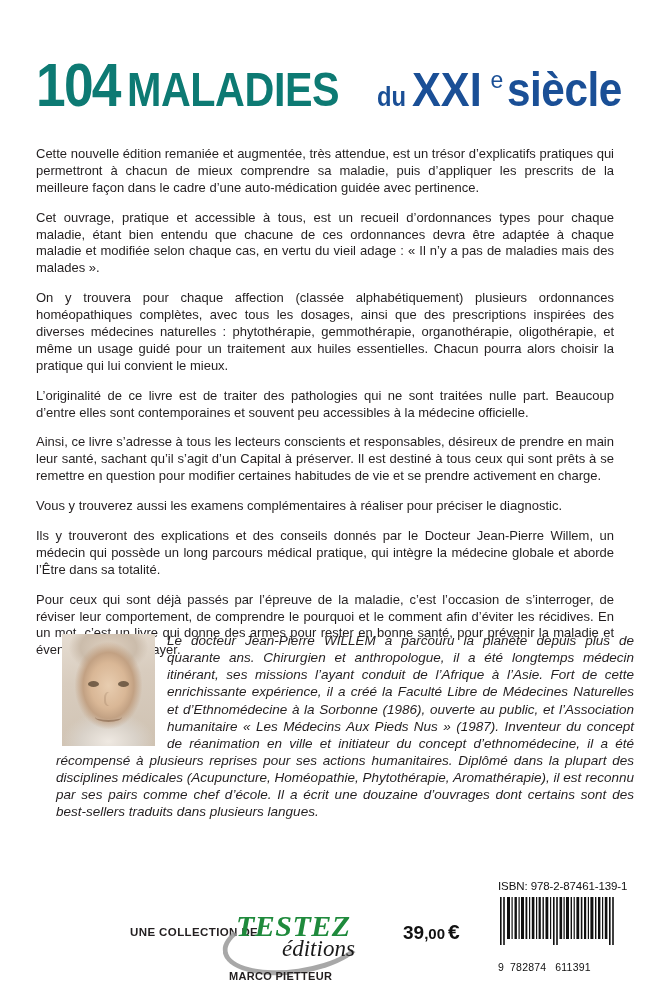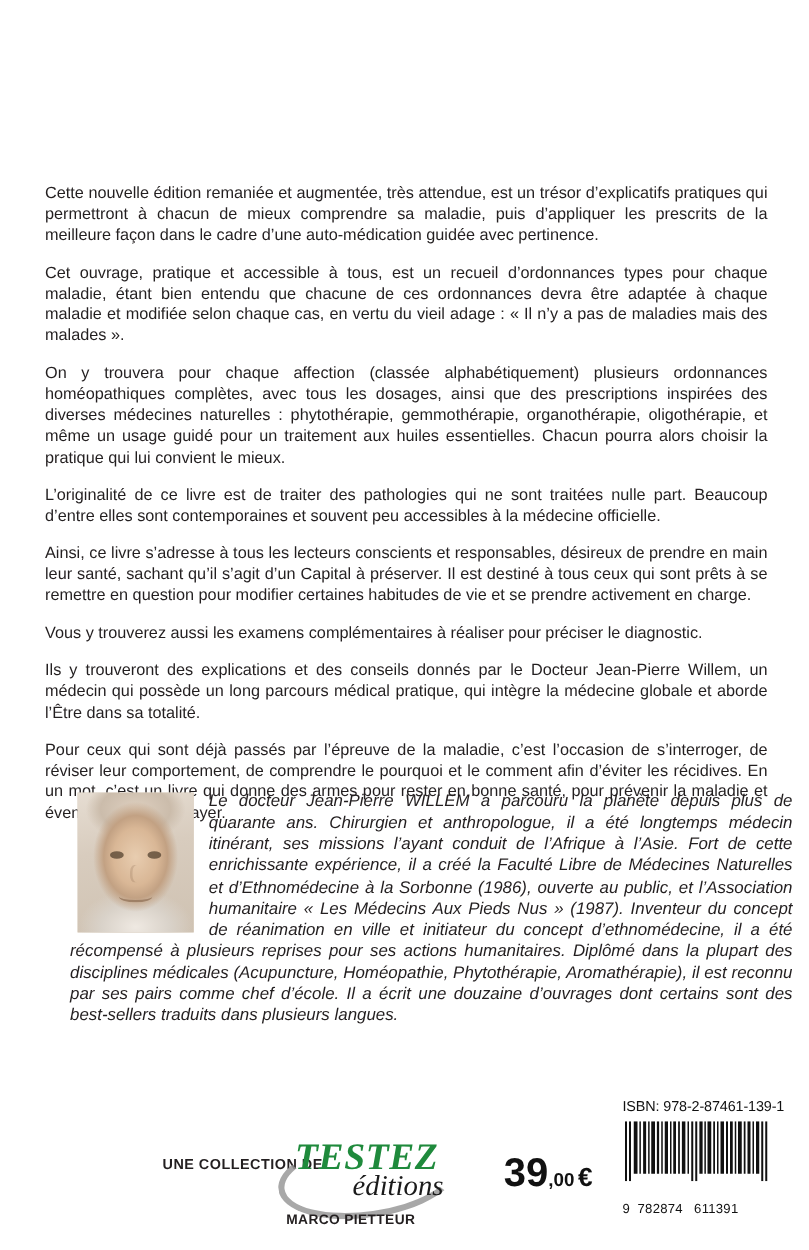--- a/index.html
+++ b/index.html
@@ -283,21 +283,21 @@
 
   .price {
     position: absolute;
     left: 403px;
     top: 40px;
     font-family: "Liberation Sans", sans-serif;
     font-weight: bold;
     color: #111111;
     white-space: nowrap;
   }
-  .price .p-int { font-size: 32px; }
+  .price .p-int { font-size: 19px; }
   .price .p-dec { font-size: 15px; }
   .price .p-cur { font-size: 21px; margin-left: 3px; }
 
   .isbn-block {
     position: absolute;
     left: 498px;
     top: 0px;
     width: 132px;
   }
   .isbn-text {
@@ -322,20 +322,23 @@
     white-space: nowrap;
   }
   .barcode-digits .bd-lead { margin-right: 6px; }
   .barcode-digits .bd-gap { margin-left: 9px; }
 </style>
 </head>
 <body>
 
 <div class="page">
 
+  <div class="title-block">
+    <span class="t-num" style="color:#0d7a73">104</span><span class="t-maladies" style="color:#0d7a73">MALADIES</span><span class="t-du" style="color:#1a4f96">du</span><span class="t-xxi" style="color:#1a4f96">XXI</span><span class="t-e" style="color:#1a4f96">e</span><span class="t-siecle" style="color:#1a4f96">siècle</span>
+  </div>
 
   <div class="blurb">
     <p>Cette nouvelle édition remaniée et augmentée, très attendue, est un trésor d’explicatifs pratiques qui permettront à chacun de mieux comprendre sa maladie, puis d’appliquer les prescrits de la meilleure façon dans le cadre d’une auto-médication guidée avec pertinence.</p>
     <p>Cet ouvrage, pratique et accessible à tous, est un recueil d’ordonnances types pour chaque maladie, étant bien entendu que chacune de ces ordonnances devra être adaptée à chaque maladie et modifiée selon chaque cas, en vertu du vieil adage : « Il n’y a pas de maladies mais des malades ».</p>
     <p>On y trouvera pour chaque affection (classée alphabétiquement) plusieurs ordonnances homéopathiques complètes, avec tous les dosages, ainsi que des prescriptions inspirées des diverses médecines naturelles : phytothérapie, gemmothérapie, organothérapie, oligothérapie, et même un usage guidé pour un traitement aux huiles essentielles. Chacun pourra alors choisir la pratique qui lui convient le mieux.</p>
     <p>L’originalité de ce livre est de traiter des pathologies qui ne sont traitées nulle part. Beaucoup d’entre elles sont contemporaines et souvent peu accessibles à la médecine officielle.</p>
     <p>Ainsi, ce livre s’adresse à tous les lecteurs conscients et responsables, désireux de prendre en main leur santé, sachant qu’il s’agit d’un Capital à préserver. Il est destiné à tous ceux qui sont prêts à se remettre en question pour modifier certaines habitudes de vie et se prendre activement en charge.</p>
     <p>Vous y trouverez aussi les examens complémentaires à réaliser pour préciser le diagnostic.</p>
     <p>Ils y trouveront des explications et des conseils donnés par le Docteur Jean-Pierre Willem, un médecin qui possède un long parcours médical pratique, qui intègre la médecine globale et aborde l’Être dans sa totalité.</p>
     <p>Pour ceux qui sont déjà passés par l’épreuve de la maladie, c’est l’occasion de s’interroger, de réviser leur comportement, de comprendre le pourquoi et le comment afin d’éviter les récidives. En un mot, c’est un livre qui donne des armes pour rester en bonne santé, pour prévenir la maladie et éventuellement l’enrayer.</p>

